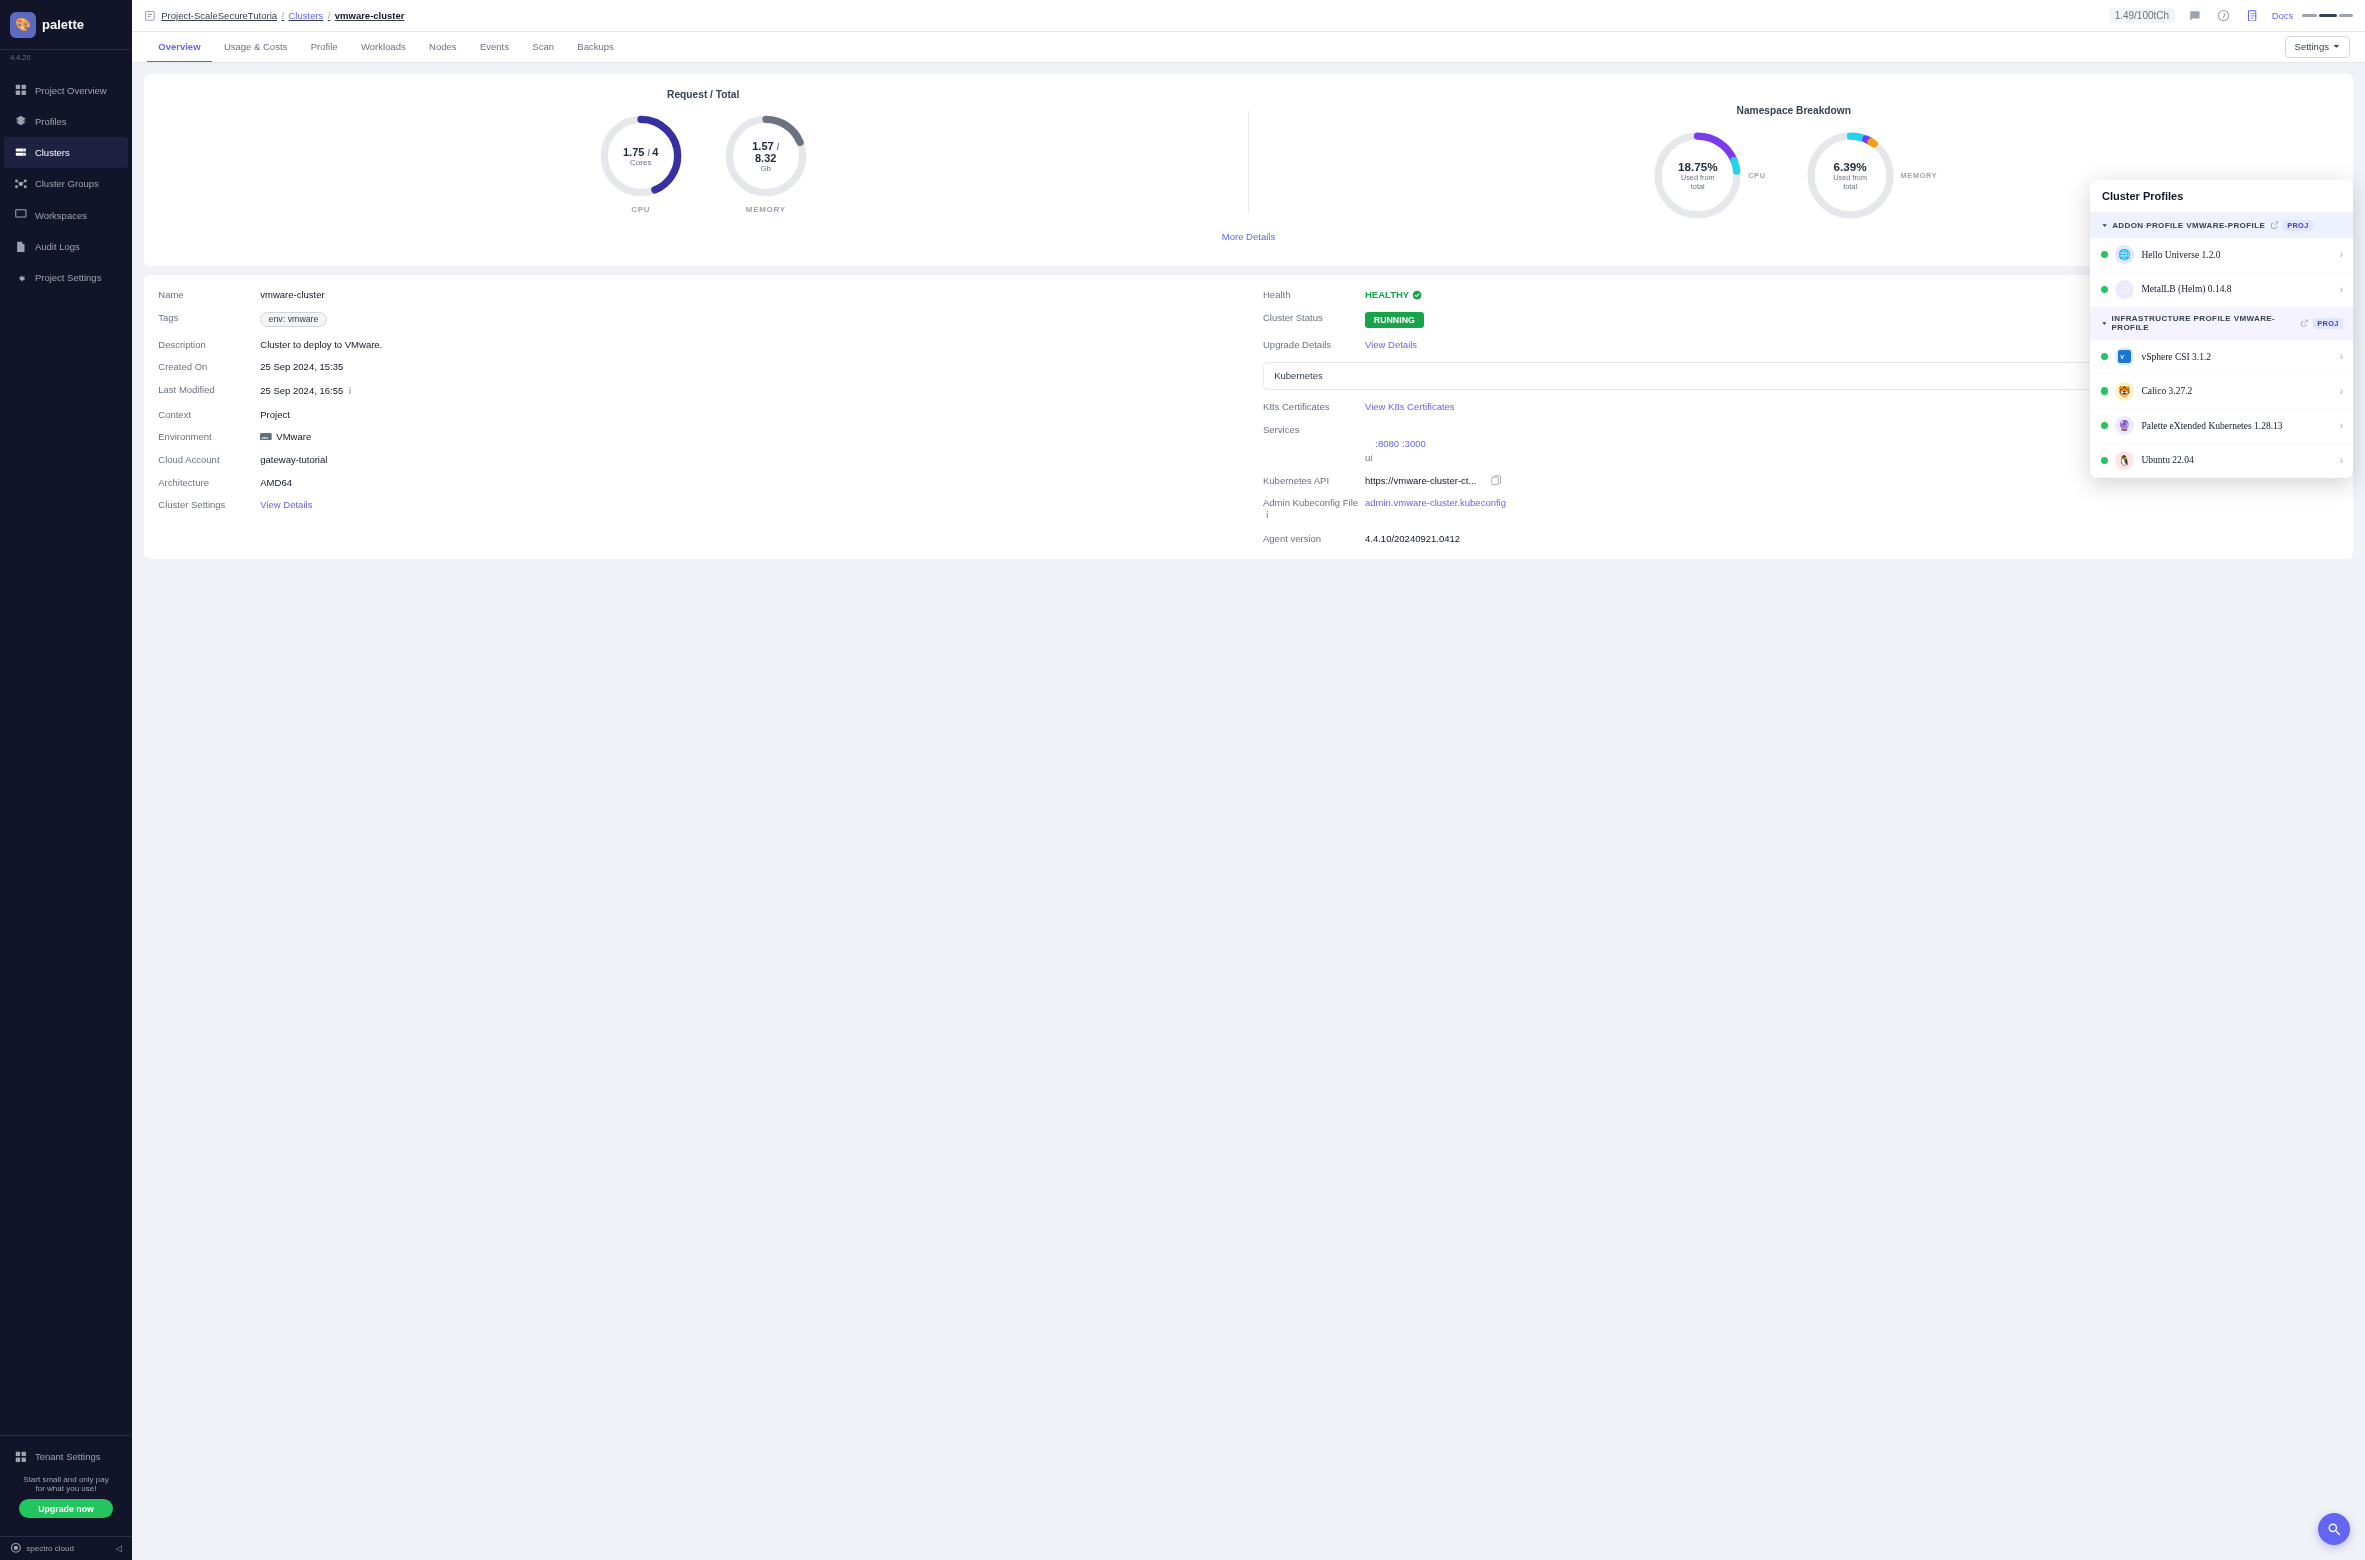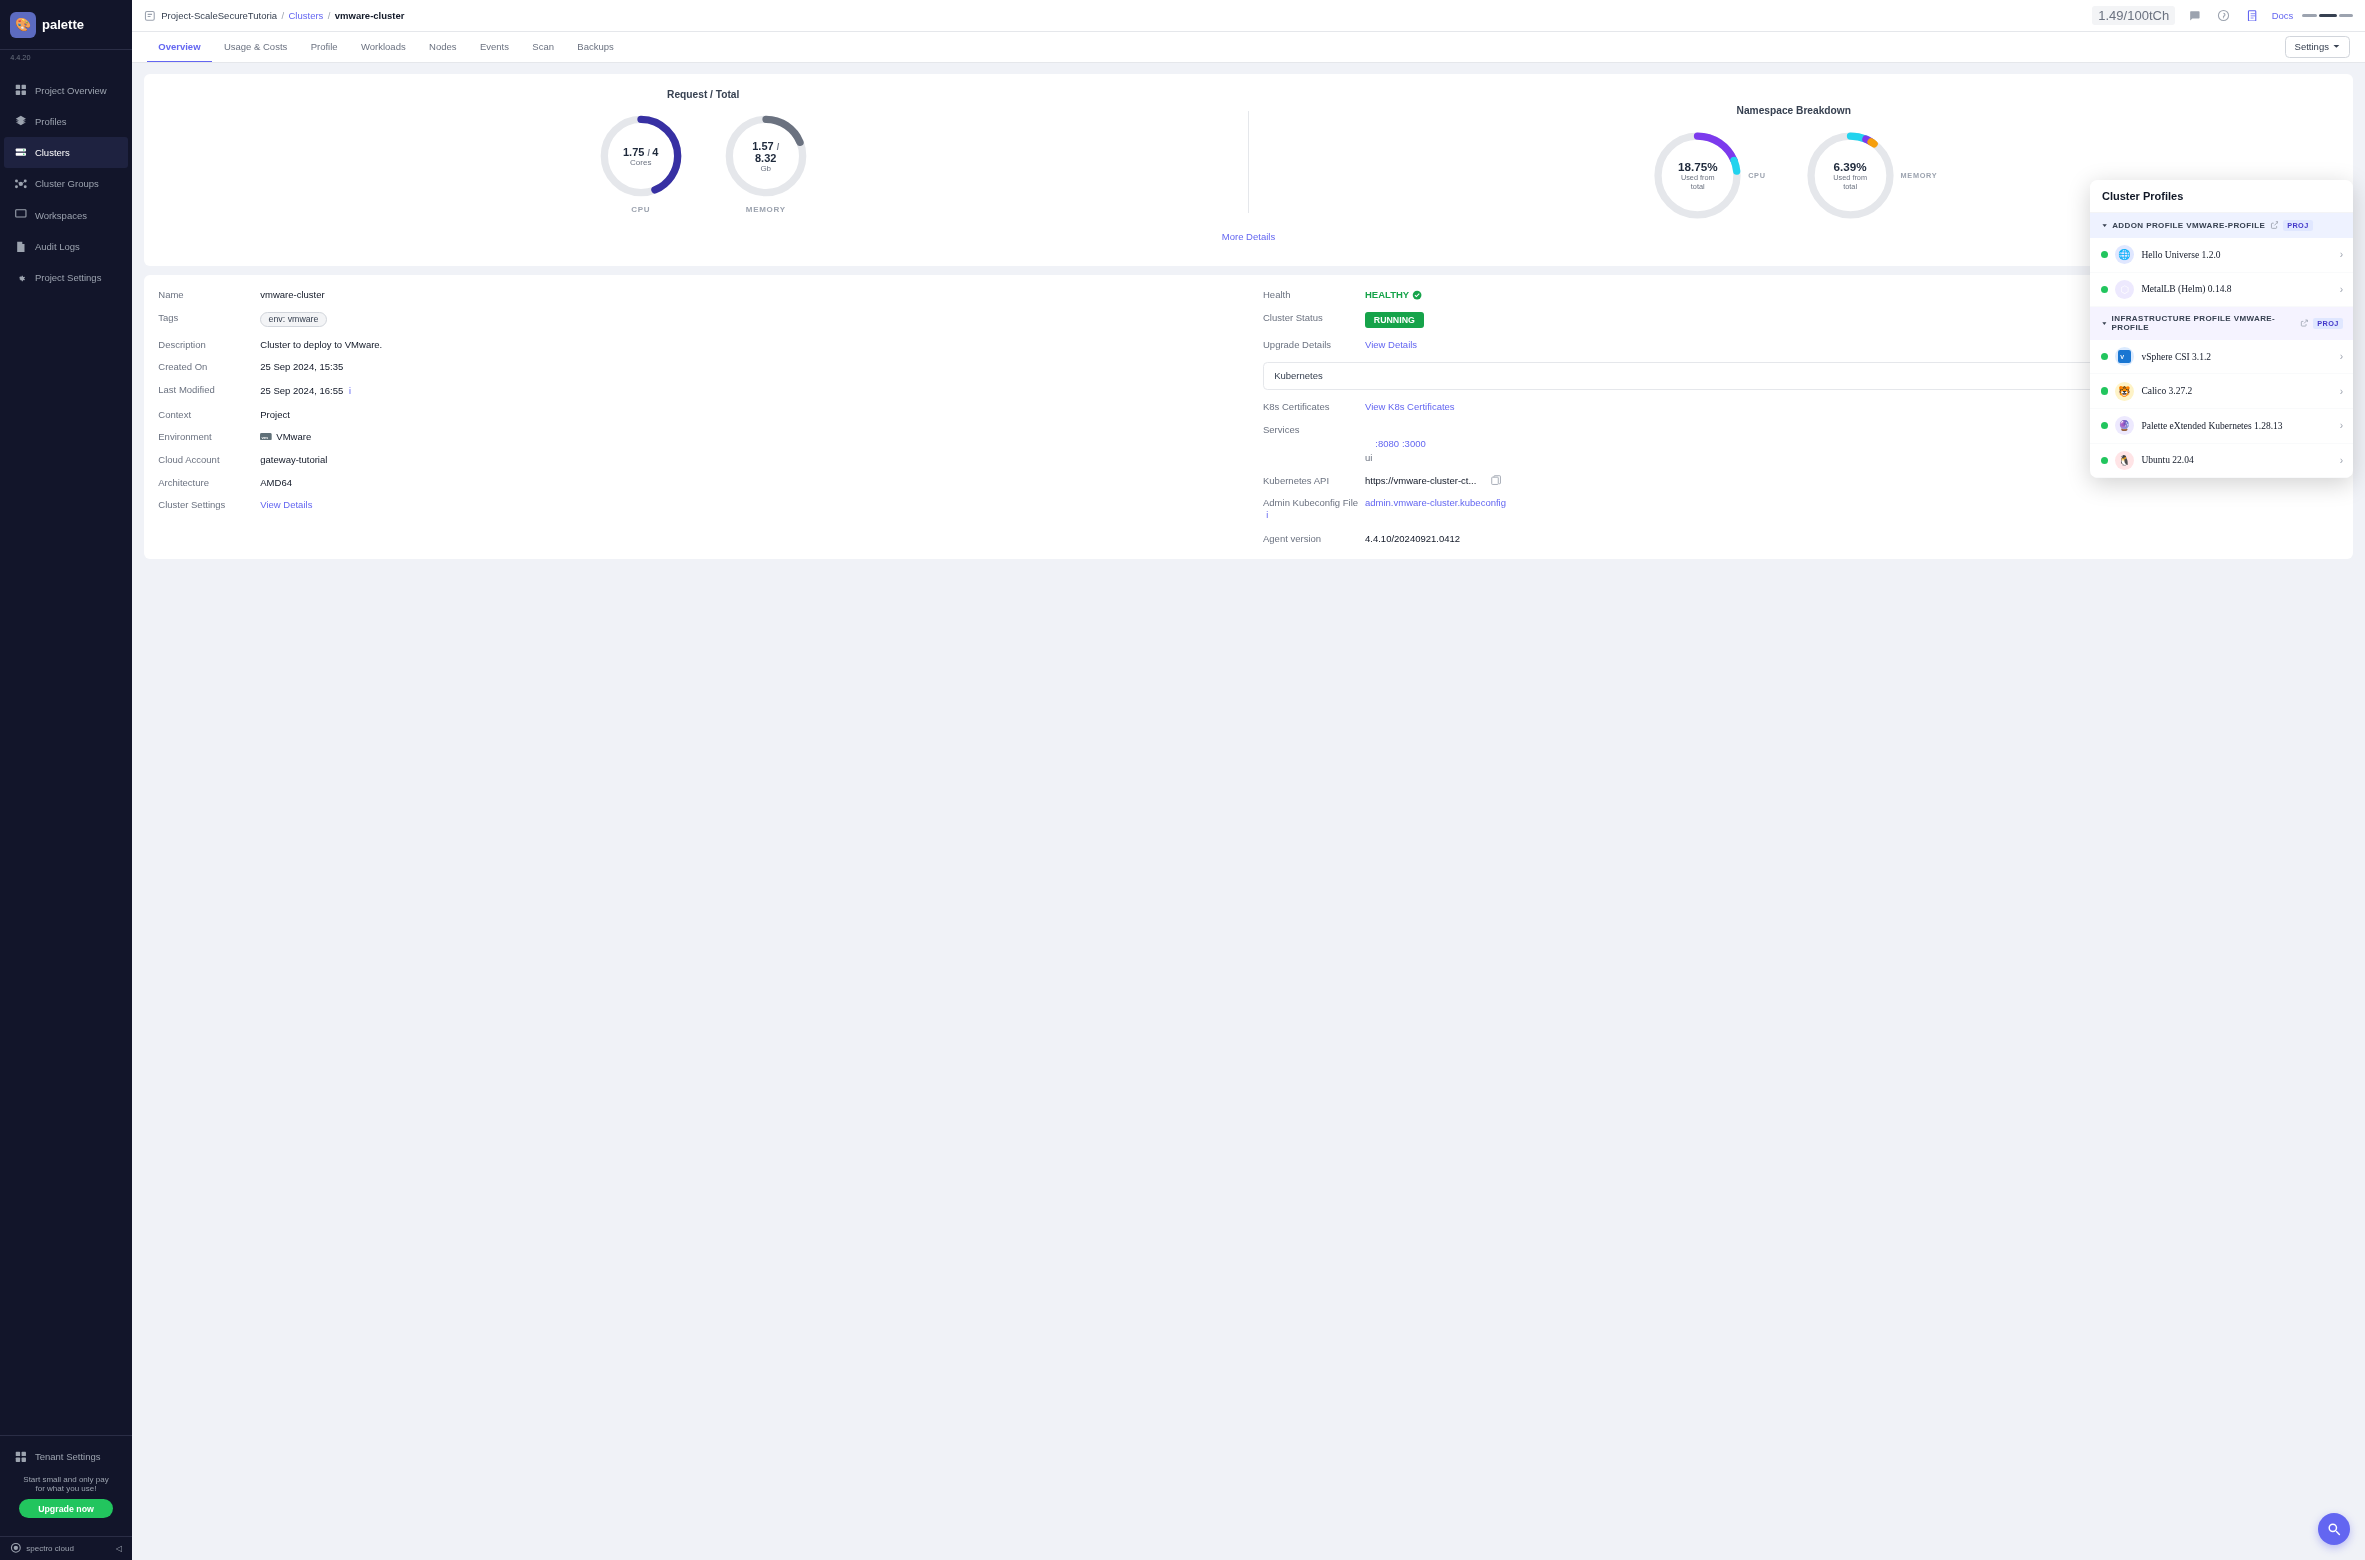--- a/index.html
+++ b/index.html
@@ -20,26 +20,26 @@
     .sidebar-footer { padding: 5.9px 10.2px 8.8px; }
     .upgrade-text { font-size: 8px; color: #9ca3af; text-align: center; margin-bottom: 6px; }
     .upgrade-btn { background: #22c55e; color: #fff; border: none; border-radius: 11.7px; padding: 4.4px 11.7px; font-size: 8.8px; font-weight: 600; cursor: pointer; width: 100%; }
     .spectro-cloud { display: flex; align-items: center; gap: 4.4px; padding: 5.9px 10.2px; color: #9ca3af; font-size: 8px; border-top: 0.7px solid #2a2d45; }
 
     
     .main { flex: 1; display: flex; flex-direction: column; background: #f0f2f7; overflow: hidden; }
 
     
     .topbar { background: #fff; border-bottom: 0.7px solid #e5e7eb; padding: 0 11.7px; display: flex; align-items: center; height: 32px; gap: 5.9px; flex-shrink: 0; }
-    .topbar-breadcrumb { display: flex; align-items: center; gap: 4.4px; font-size: 9.5px; color: #374151; }
+    .topbar-breadcrumb { display: flex; align-items: center; gap: 4.4px; font-size: 9.5px; color: #374151; text-decoration: underline; }
     .breadcrumb-sep { color: #9ca3af; }
     .breadcrumb-link { color: #6366f1; cursor: pointer; }
     .breadcrumb-current { font-weight: 600; color: #111827; }
     .topbar-right { margin-left: auto; display: flex; align-items: center; gap: 8.8px; }
-    .topbar-usage { font-size: 13px; color: #6b7280; background: #f3f4f6; padding: 2.2px 5.9px; border-radius: 2.9px; }
+    .topbar-usage { font-size: 10px; color: #6b7280; background: #f3f4f6; padding: 2.2px 5.9px; border-radius: 2.9px; }
     .topbar-icon { width: 20.5px; height: 20.5px; display: flex; align-items: center; justify-content: center; color: #6b7280; cursor: pointer; }
     .docs-link { color: #6366f1; font-size: 9.5px; font-weight: 500; cursor: pointer; }
 
     
     .tabs-bar { background: #fff; border-bottom: 0.7px solid #e5e7eb; padding: 0 14.6px; display: flex; align-items: center; justify-content: space-between; flex-shrink: 0; }
     .tabs { display: flex; gap: 0; }
     .tab { padding: 8.8px 11.7px; font-size: 9.5px; color: #6b7280; cursor: pointer; border-bottom: 1.5px solid transparent; }
     .tab.active { color: #6366f1; border-bottom: 1.5px solid #6366f1; font-weight: 600; }
     .settings-btn { display: flex; align-items: center; gap: 2.9px; background: #fff; border: 0.7px solid #d1d5db; border-radius: 4.4px; padding: 4.4px 8.8px; font-size: 9.5px; cursor: pointer; color: #374151; }
 

